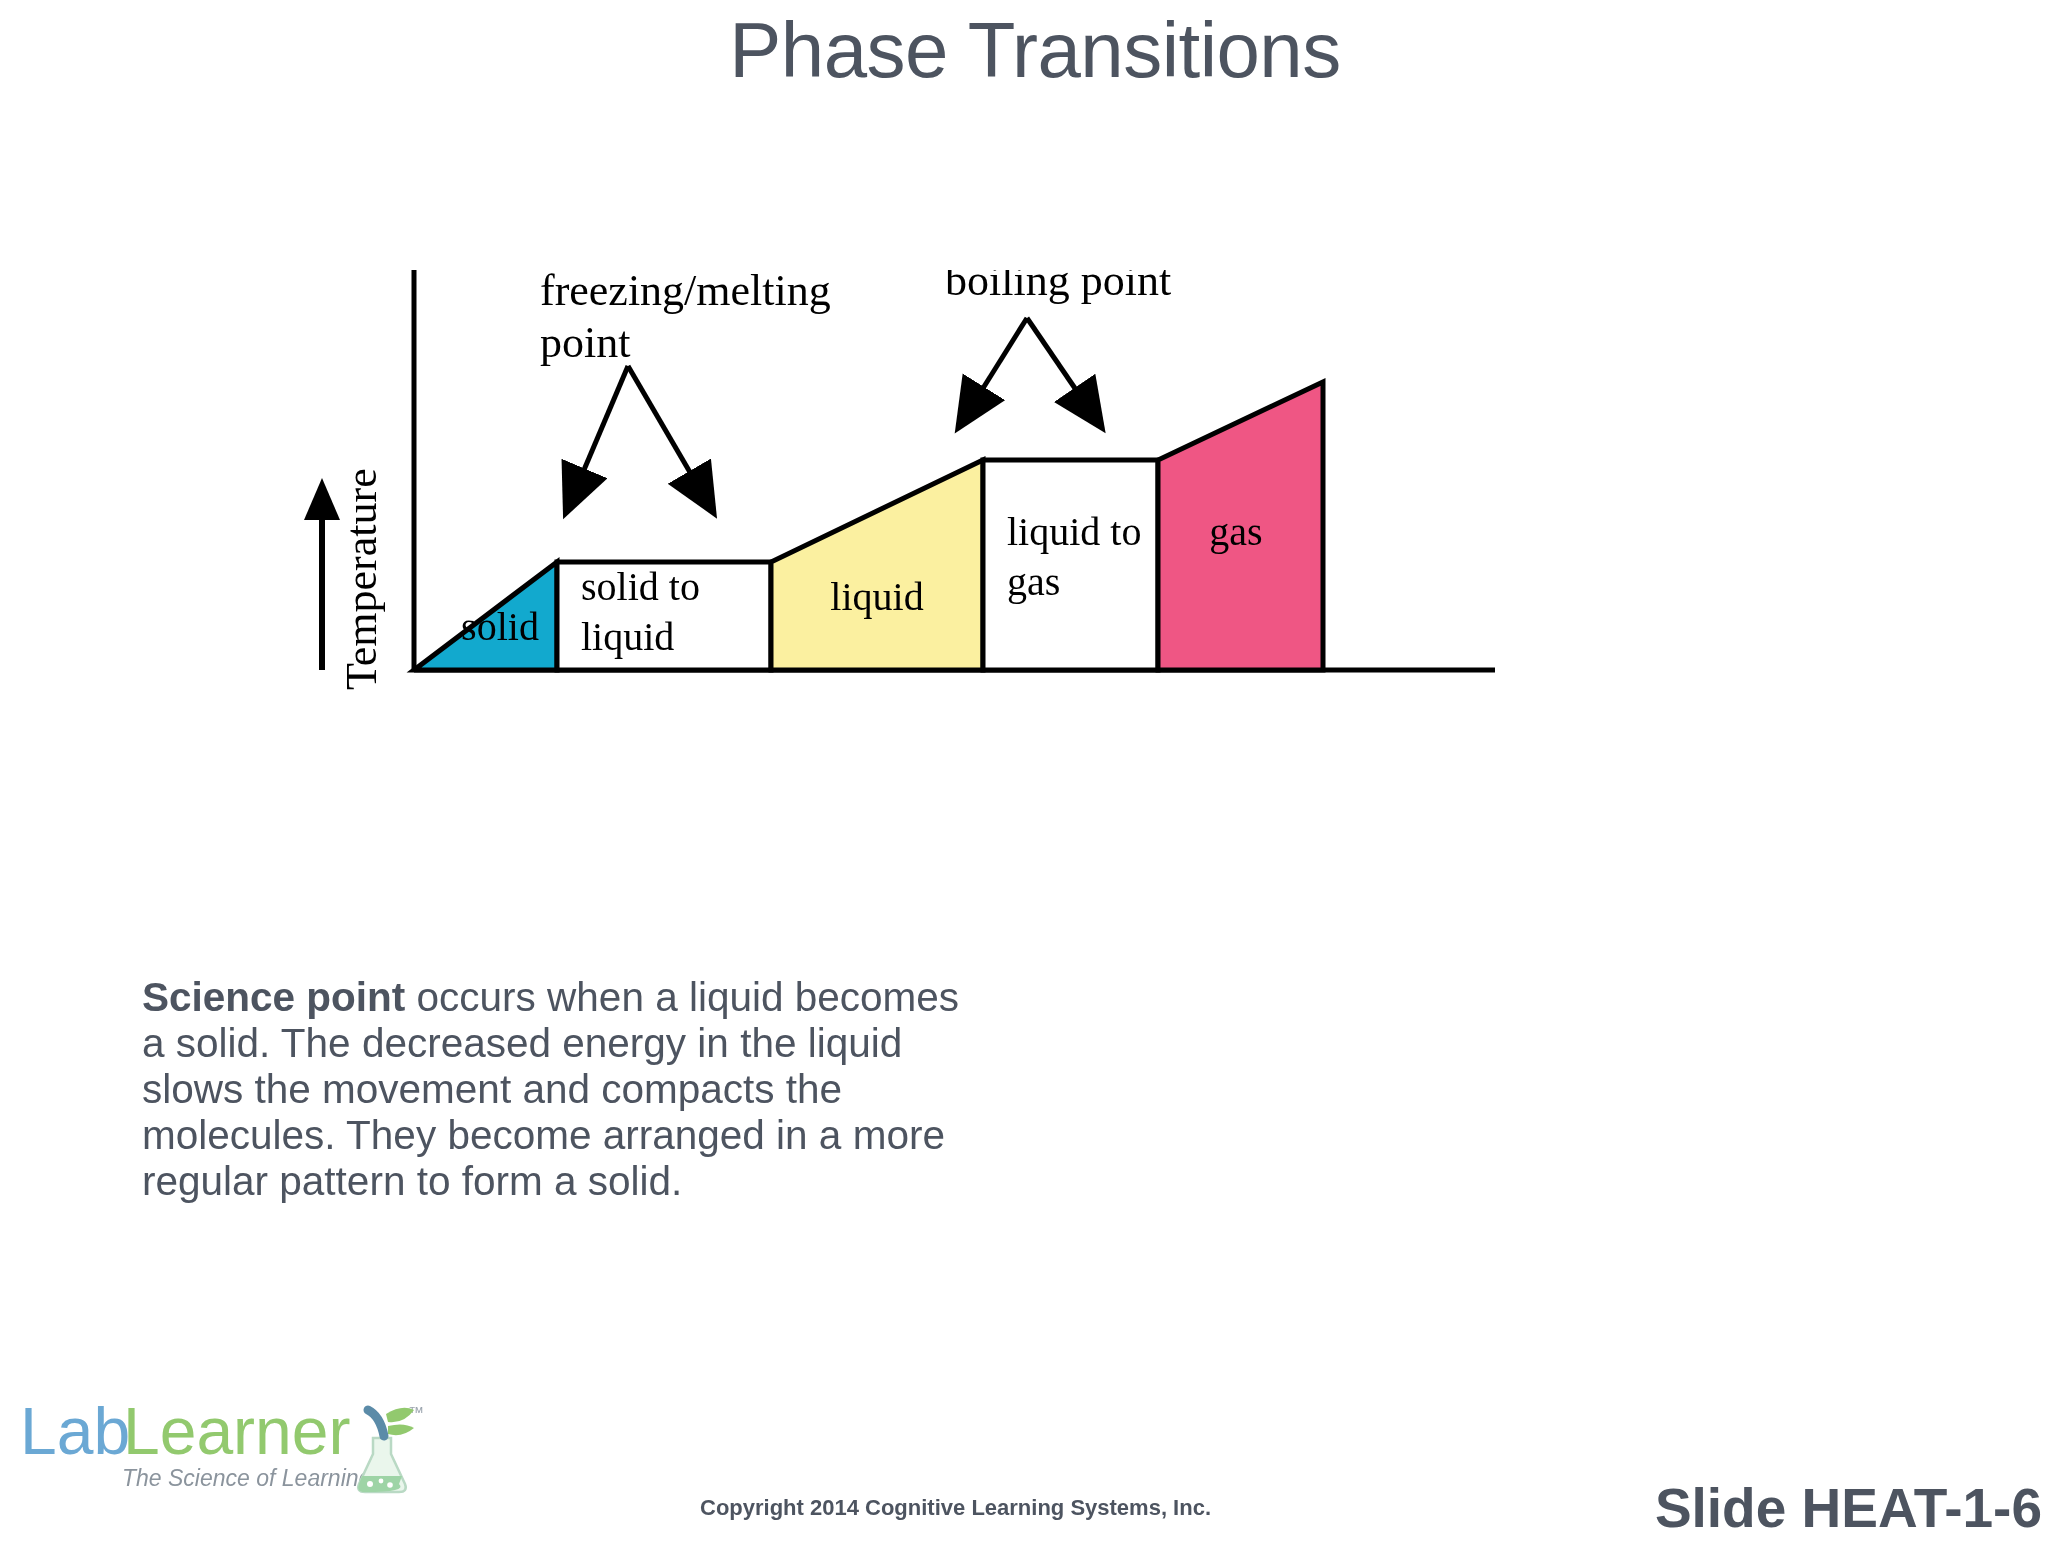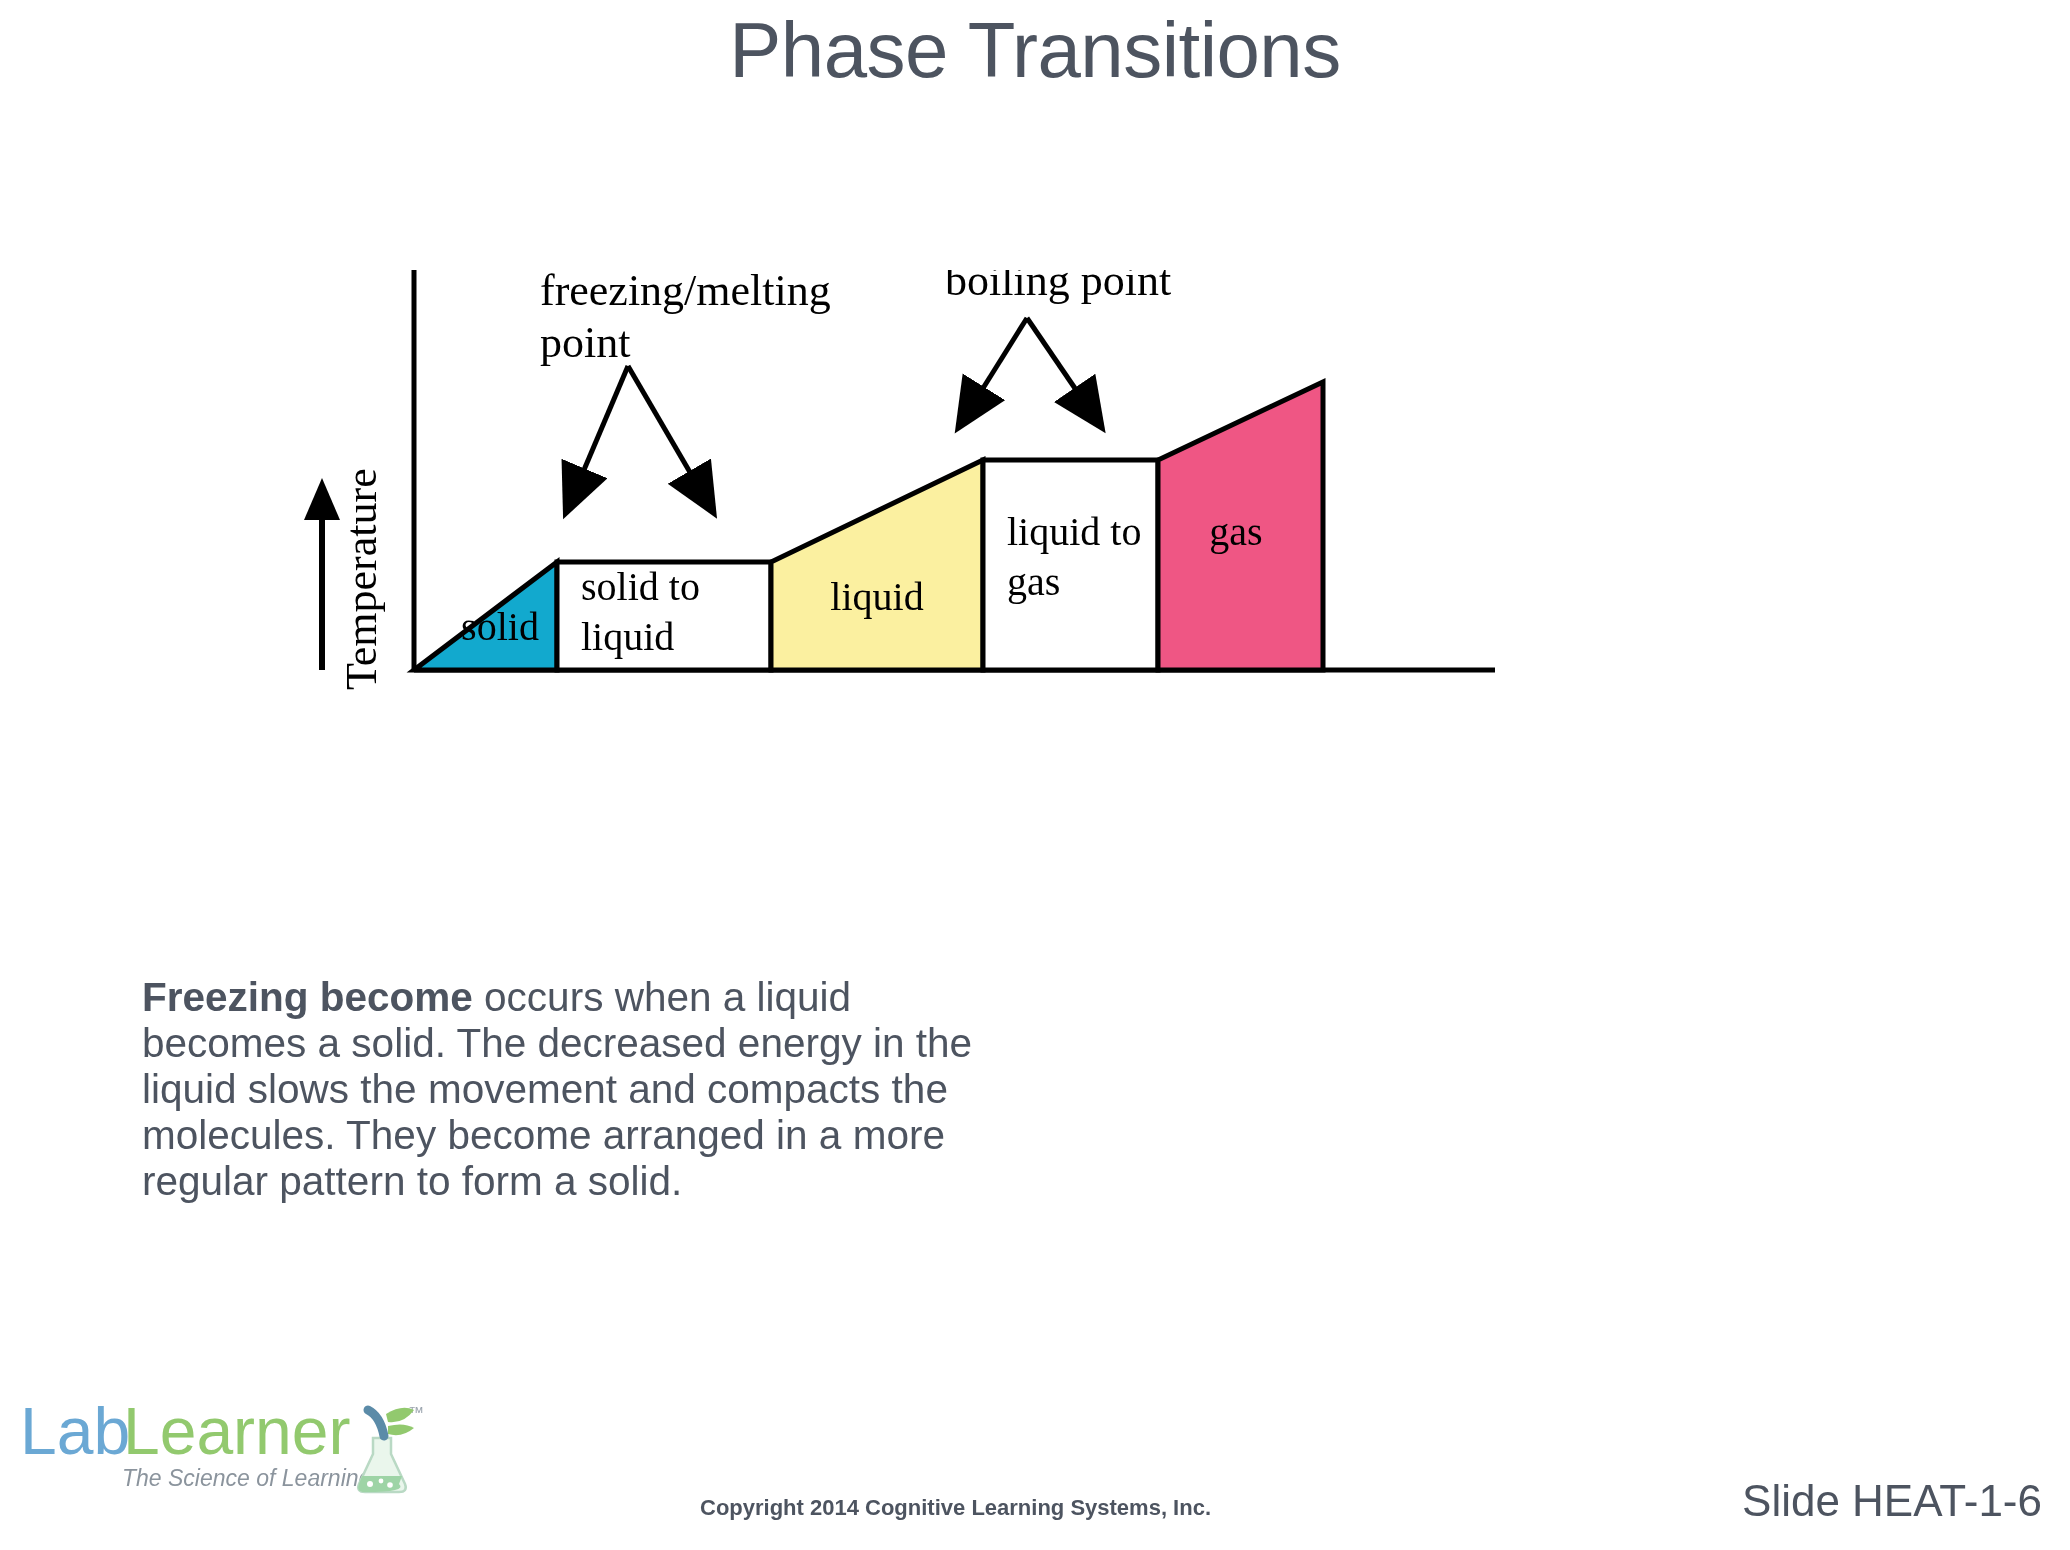--- a/index.html
+++ b/index.html
@@ -49,22 +49,22 @@
     position:absolute;left:18px;top:1396px;
     width:420px;height:92px;
   }
   #copyright{
     position:absolute;left:700px;top:1495px;width:700px;
     text-align:left;
     font-size:22px;font-weight:bold;color:#4d5460;
   }
   #slide-number{
     position:absolute;right:28px;top:1476px;
-    font-size:44px;color:#4d5460;
-    font-weight:normal;
+    font-size:55px;color:#4d5460;
+    font-weight:bold;
     text-align:right;
   }
 
   .serif{font-family:"Liberation Serif", serif;}
 </style>
 </head>
 <body>
 
 <div class="slide">
 
@@ -120,21 +120,21 @@
 
       <text class="serif" x="645" y="25" font-size="44" fill="#000000" text-anchor="start">boiling point</text>
       <g>
         <line x1="727" y1="48" x2="660" y2="155" stroke="#000000" stroke-width="5" marker-end="url(#arrowfill)"></line>
         <line x1="727" y1="48" x2="800" y2="155" stroke="#000000" stroke-width="5" marker-end="url(#arrowfill)"></line>
       </g>
     </svg>
   </div>
 
   <div class="body-col" id="col-left">
-    <span class="lead">Freezing become</span><span> occurs when a liquid becomes a solid. The decreased energy in the liquid slows the movement and compacts the molecules. They become arranged in a more regular pattern to form a solid.</span>
+    <span class="lead">Science point</span><span> occurs when a liquid becomes a solid. The decreased energy in the liquid slows the movement and compacts the molecules. They become arranged in a more regular pattern to form a solid.</span>
   </div>
 
 
   <div id="footer-logo">
     <svg width="420" height="100" viewBox="0 0 420 100" xmlns="http://www.w3.org/2000/svg">
       <text x="2" y="58" font-family="Liberation Sans, sans-serif" font-size="66" fill="#6ba8d4" text-anchor="start">Lab</text>
       <text x="105" y="58" font-family="Liberation Sans, sans-serif" font-size="66" fill="#92c96e" text-anchor="start">Learner</text>
       <text x="390" y="22" font-family="Liberation Sans, sans-serif" font-size="16" fill="#9aa3ad" text-anchor="start">™</text>
       <text x="104" y="90" font-family="Liberation Sans, sans-serif" font-size="23" font-style="italic" fill="#8b949d" text-anchor="start">The Science of Learning</text>
 

